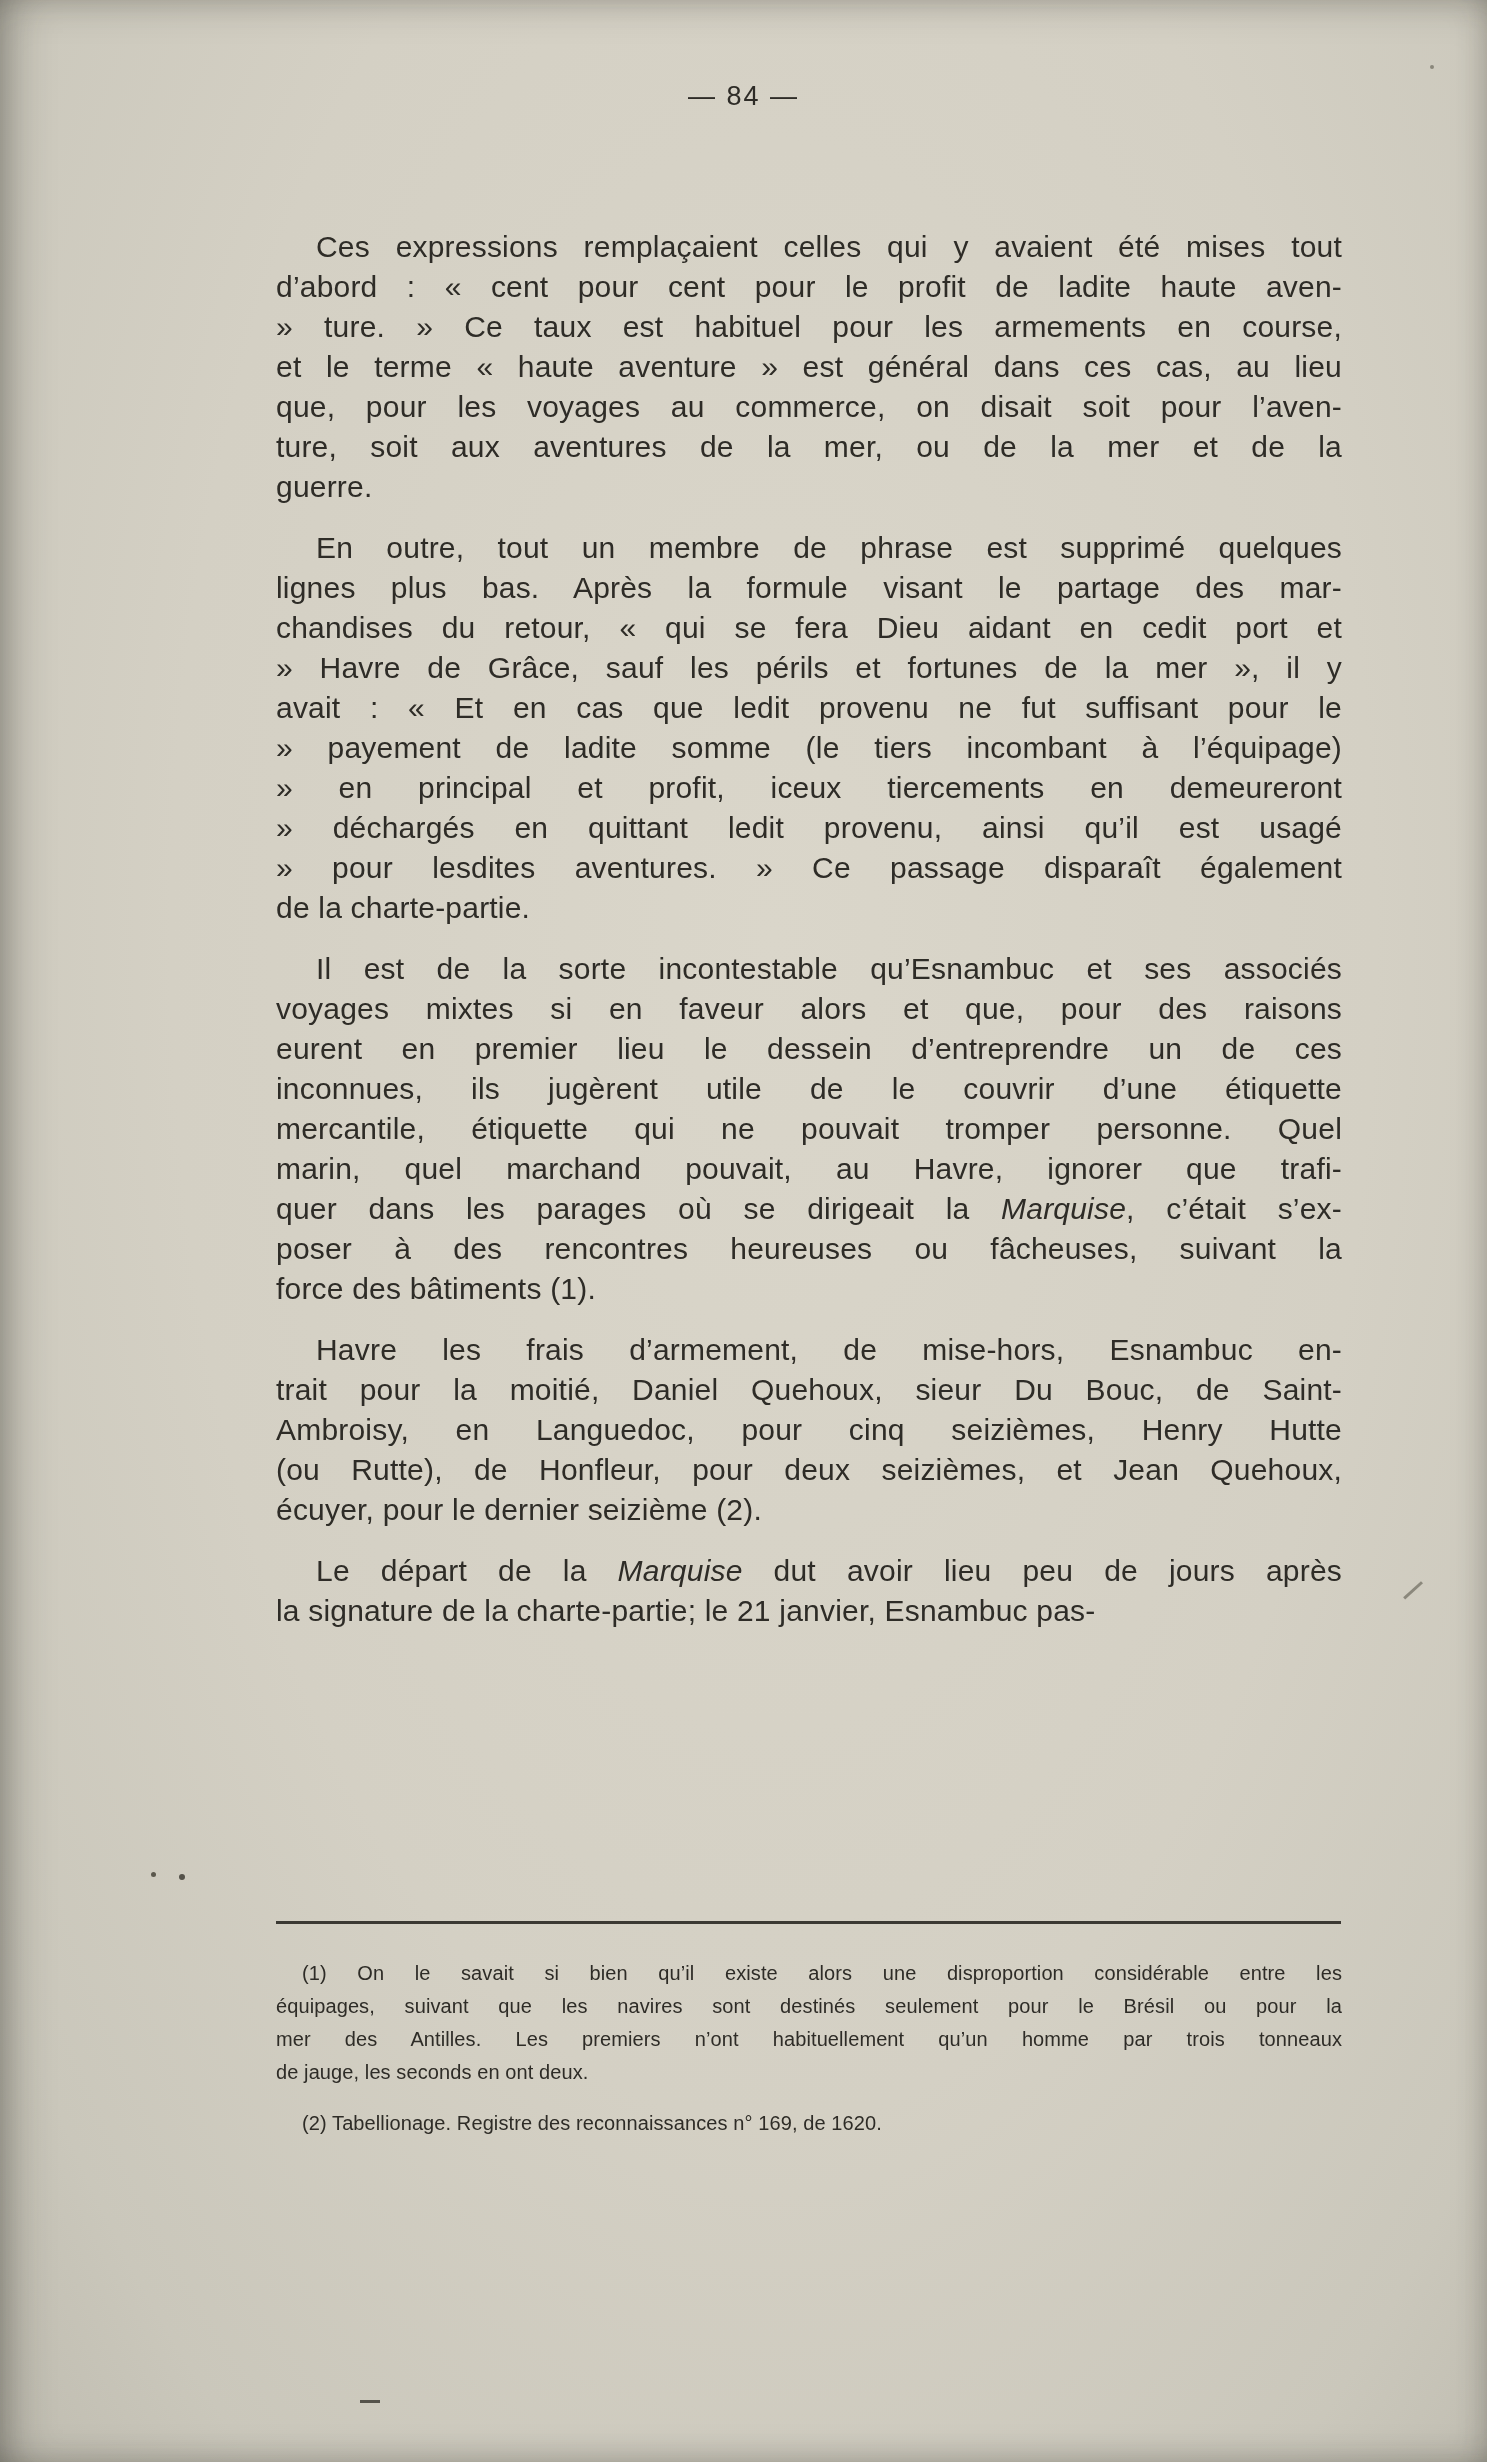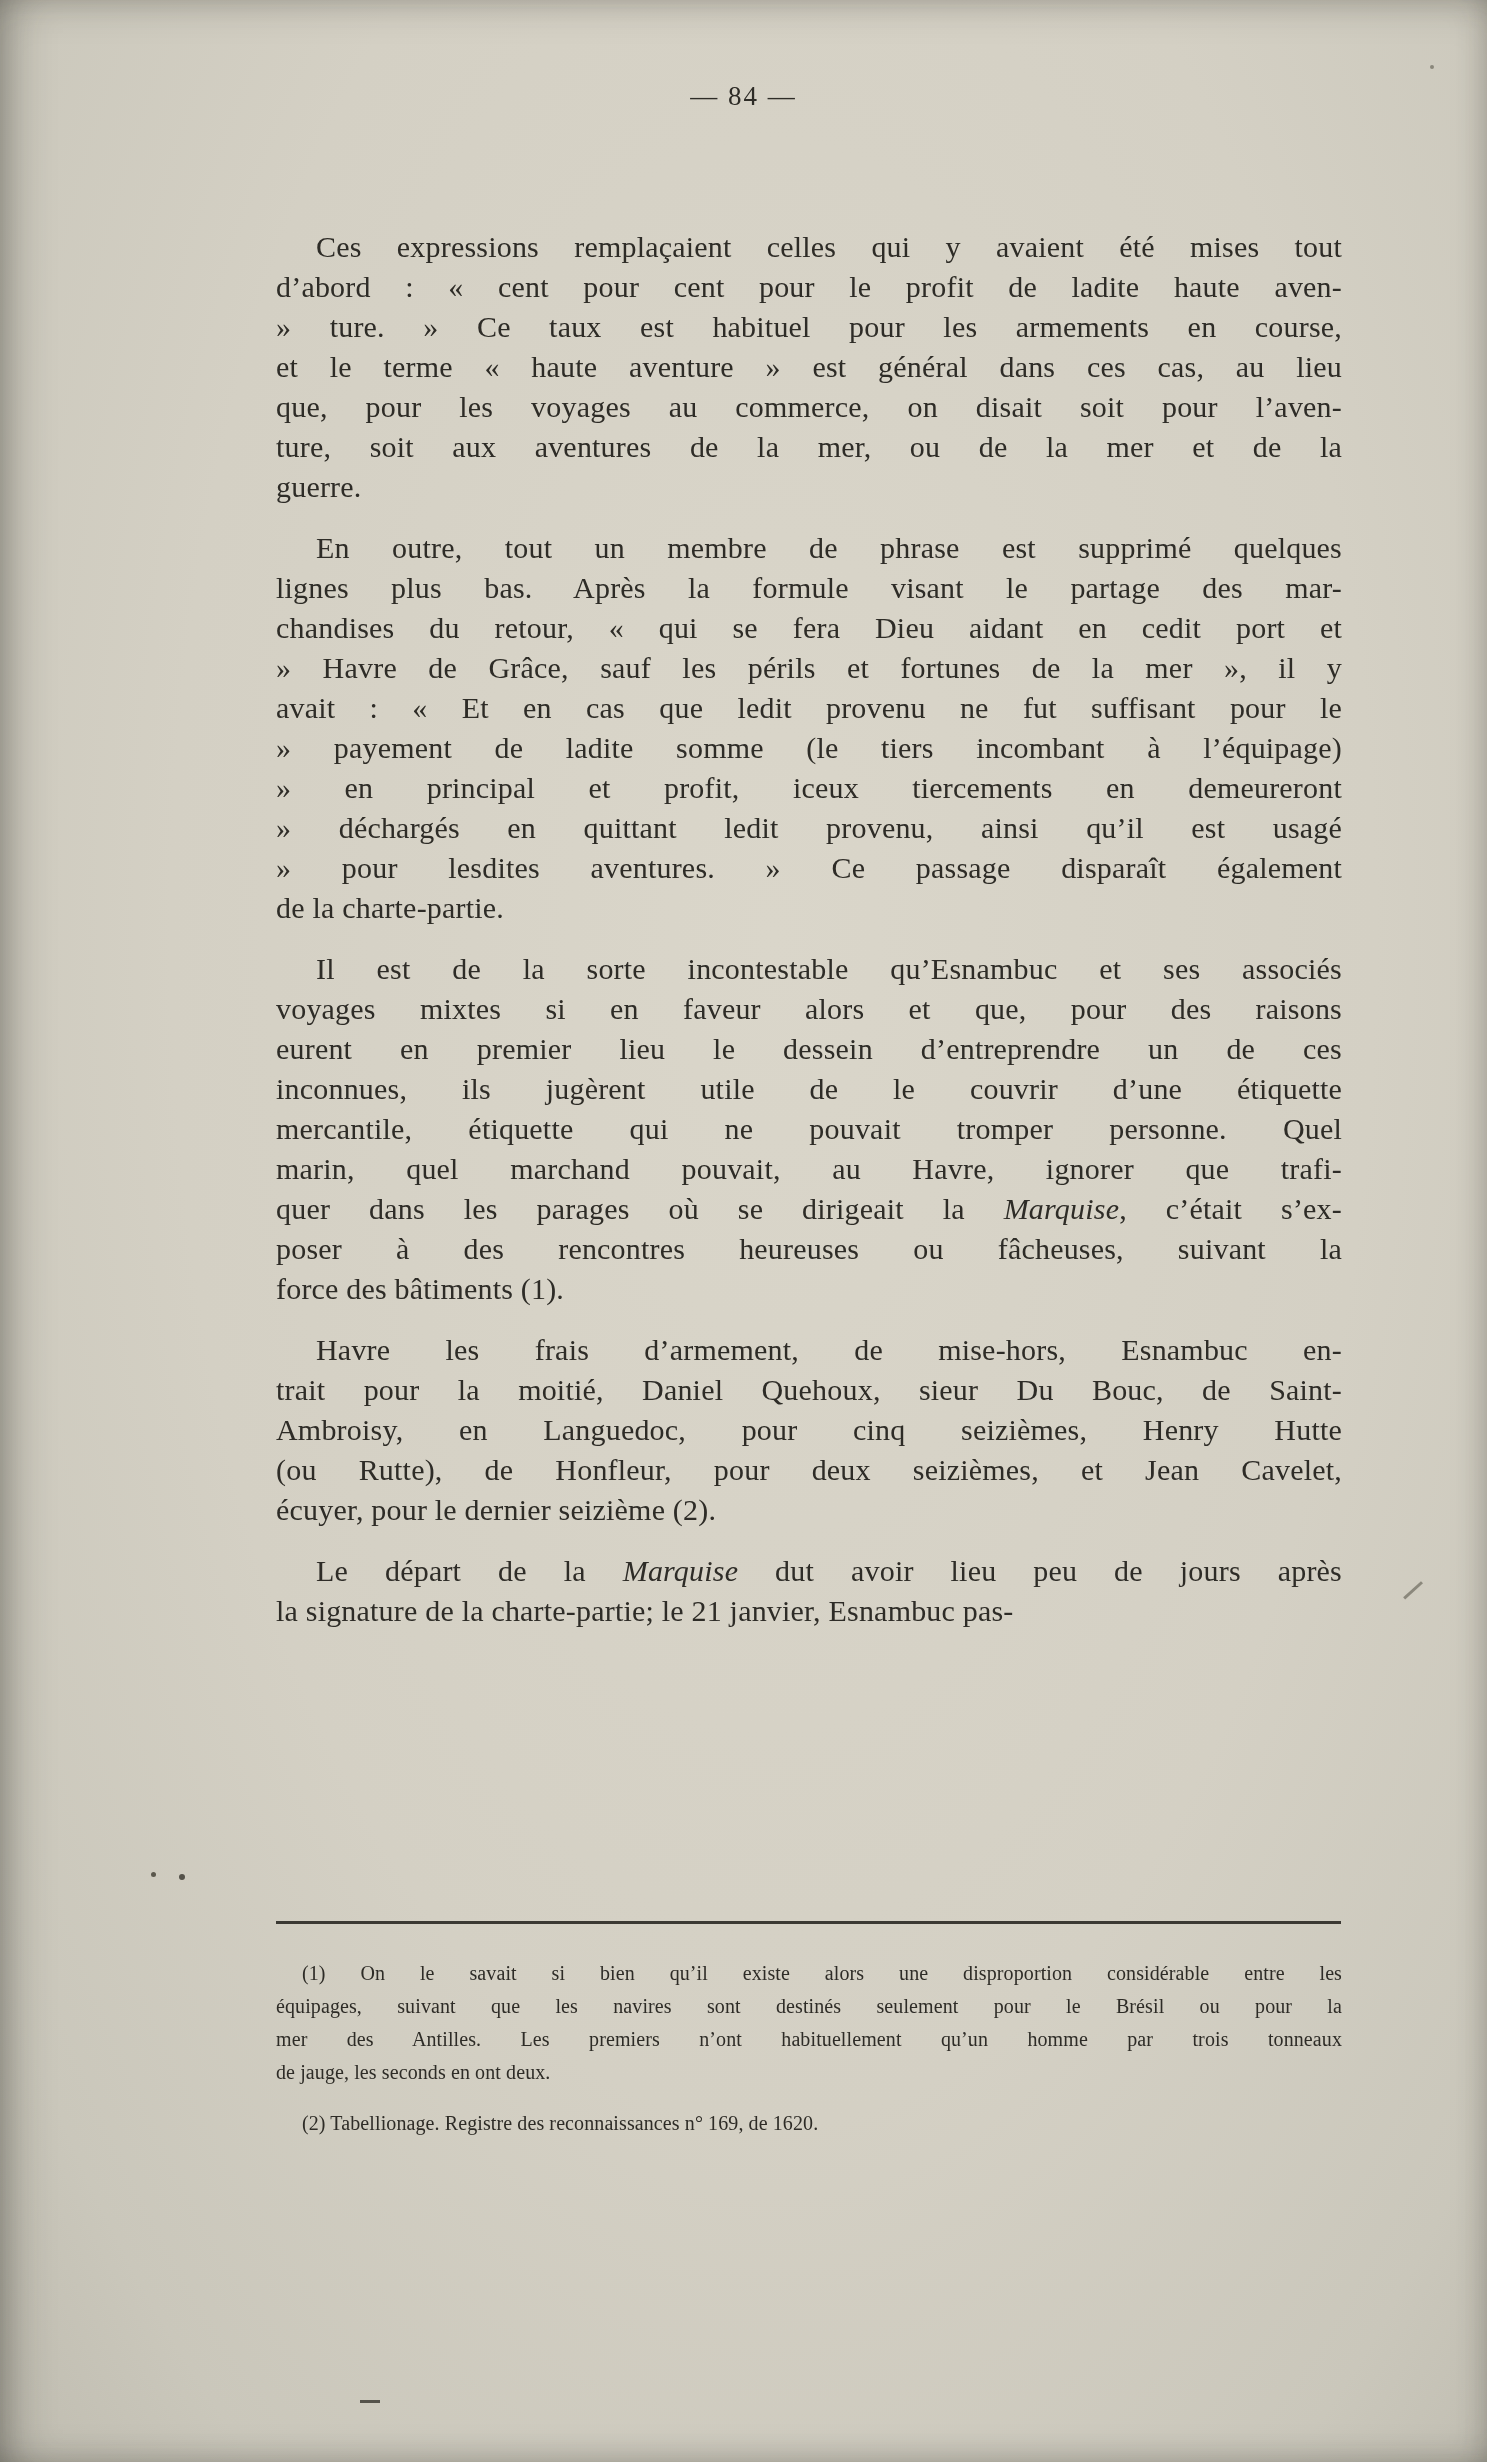--- a/index.html
+++ b/index.html
@@ -12,21 +12,21 @@
     width: 1487px;
     height: 2462px;
     overflow: hidden;
     background:
       radial-gradient(ellipse at 52% 38%, #dad6ca 0%, #d4d0c4 55%, #cac7bb 85%, #bfbcb0 100%);
     box-shadow:
       inset 30px 0 46px -22px rgba(30,28,22,0.35),
       inset -17px 0 36px -17px rgba(30,28,22,0.22),
       inset 0 22px 46px -22px rgba(30,28,22,0.18),
       inset 0 -19.6px 39px -19.6px rgba(30,28,22,0.18);
-    font-family: Liberation Serif, serif;
+    font-family: Liberation Sans, sans-serif;
     color: var(--ink, #2e2c27);
   }
   .page-number {
     position: absolute;
     top: 81px;
     left: 0;
     width: 1487px;
     text-align: center;
     font-size: 27px;
     letter-spacing: 2px;
@@ -134,21 +134,21 @@
         <div class="line">mercantile, étiquette qui ne pouvait tromper personne. Quel</div>
         <div class="line">marin, quel marchand pouvait, au Havre, ignorer que trafi-</div>
         <div class="line">quer dans les parages où se dirigeait la <i>Marquise</i>, c’était s’ex-</div>
         <div class="line">poser à des rencontres heureuses ou fâcheuses, suivant la</div>
         <div class="line last">force des bâtiments (1).</div>
       </div>
       <div class="para">
         <div class="line first">Havre les frais d’armement, de mise-hors, Esnambuc en-</div>
         <div class="line">trait pour la moitié, Daniel Quehoux, sieur Du Bouc, de Saint-</div>
         <div class="line">Ambroisy, en Languedoc, pour cinq seizièmes, Henry Hutte</div>
-        <div class="line">(ou Rutte), de Honfleur, pour deux seizièmes, et Jean Cavelet,</div>
+        <div class="line">(ou Rutte), de Honfleur, pour deux seizièmes, et Jean Quehoux,</div>
         <div class="line last">écuyer, pour le dernier seizième (2).</div>
       </div>
       <div class="para">
         <div class="line first">Le départ de la <i>Marquise</i> dut avoir lieu peu de jours après</div>
         <div class="line last">la signature de la charte-partie; le 21 janvier, Esnambuc pas-</div>
       </div>
     </div>
 
   <div class="rule"></div>
 

